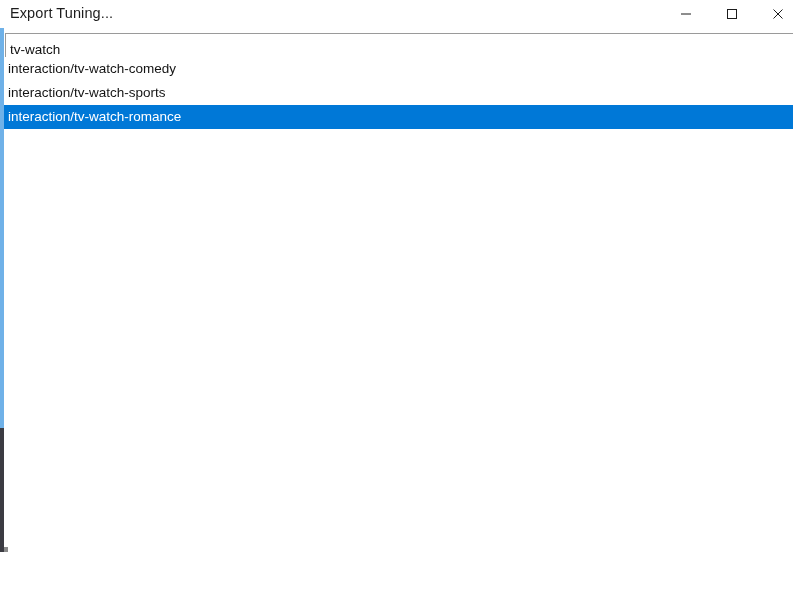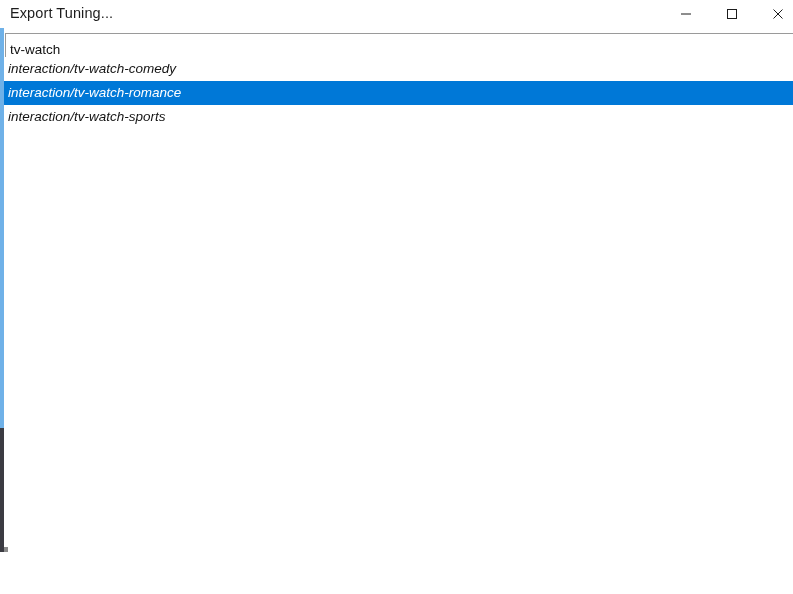--- a/index.html
+++ b/index.html
@@ -113,21 +113,20 @@
   }
   .list-row {
     height: 24px;
     line-height: 24px;
     padding-left: 4px;
     font-size: 13.5px;
     color: #141414;
     white-space: nowrap;
     cursor: default;
     box-sizing: border-box;
-    font-style: italic;
   }
   .list-row.selected {
     background: #0078d7;
     color: #ffffff;
   }
 
   
   #bottombar {
     position: absolute;
     left: 0;
@@ -176,22 +175,22 @@
       </span>
     </div>
   </div>
 
   <div id="search-field">
     <input id="search-input" type="text" spellcheck="false" value="tv-watch" style="">
   </div>
 
   <div id="list">
       <div class="list-row">interaction/tv-watch-comedy</div>
+      <div class="list-row">interaction/tv-watch-sports</div>
       <div class="list-row selected">interaction/tv-watch-romance</div>
-      <div class="list-row">interaction/tv-watch-sports</div>
     </div>
 
   <div id="bottombar">
 
     
 
     
 
     
 

